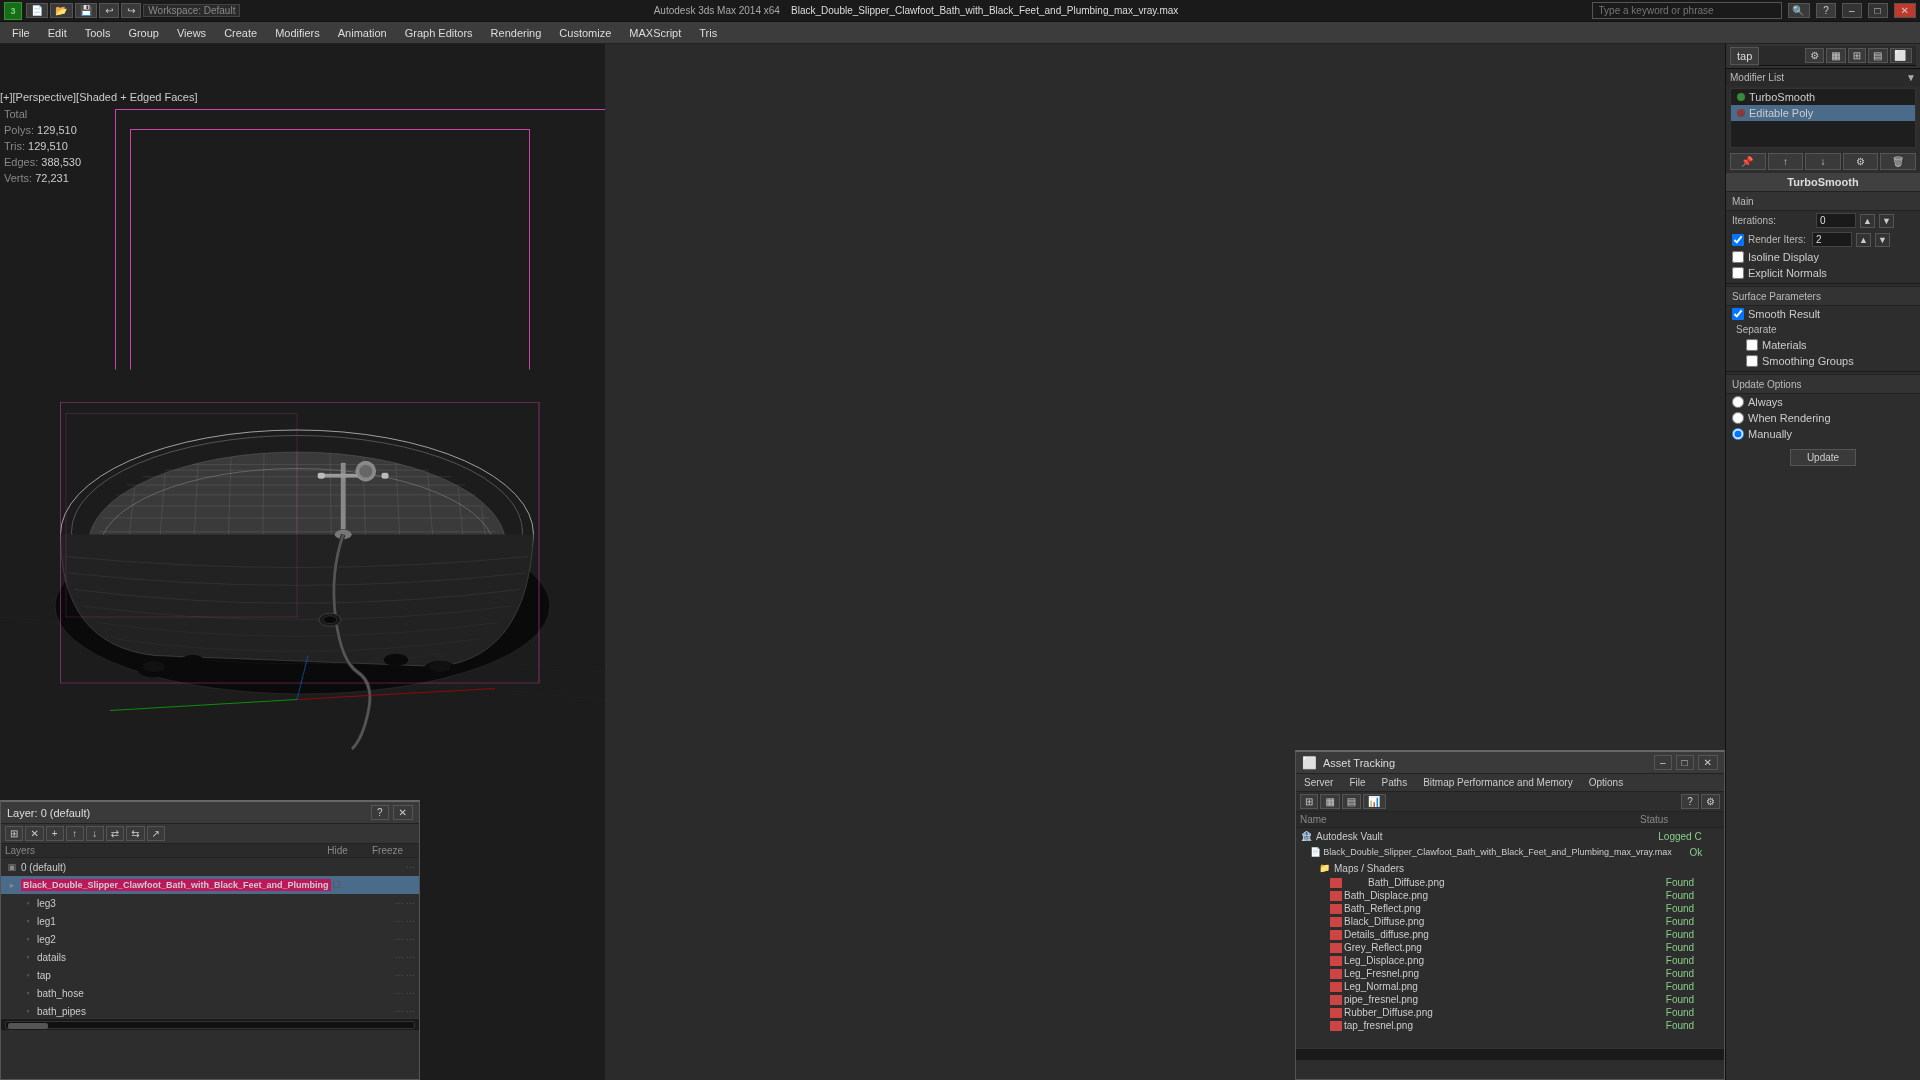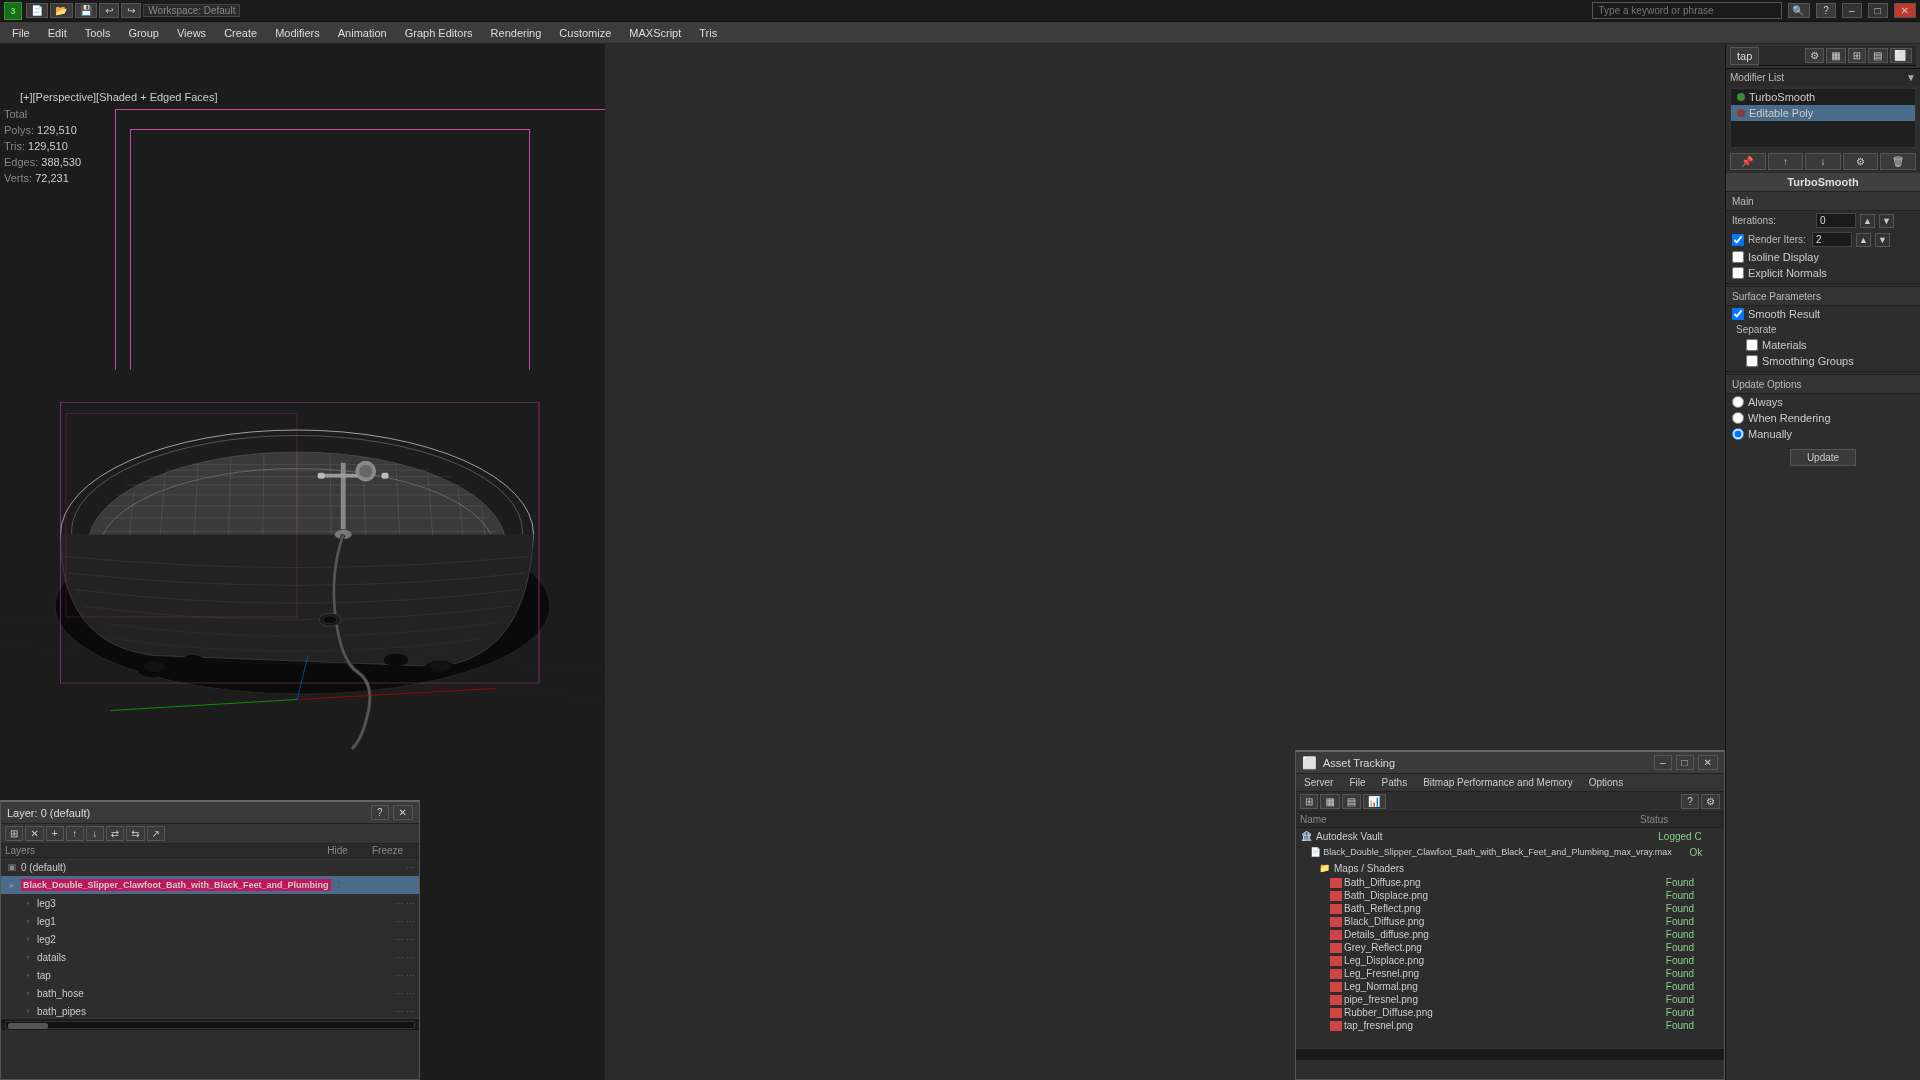--- a/index.html
+++ b/index.html
@@ -14,21 +14,21 @@
     .title-btn.close { background: #c0392b; }
     .app-logo { width: 18px; height: 18px; background: #1a6b1a; border: 1px solid #2a9b2a; display: flex; align-items: center; justify-content: center; font-size: 9px; color: #6fdc6f; font-weight: bold; }
     .toolbar-group { display: flex; align-items: center; gap: 2px; }
     .tb-btn { background: #3a3a3a; border: 1px solid #555; color: #ccc; padding: 1px 4px; font-size: 10px; cursor: pointer; min-width: 20px; text-align: center; }
 
     
     #menu-bar { background: #3c3c3c; height: 22px; display: flex; align-items: center; padding: 0 4px; border-bottom: 1px solid #222; gap: 2px; }
     .menu-item { color: #ddd; padding: 2px 8px; cursor: pointer; font-size: 11px; }
 
     
-    #viewport-label { position: absolute; top: 47px; left: 20px; color: #ccc; font-size: 11px; z-index: 10; }
+    #viewport-label { position: absolute; top: 47px; left: 0; color: #ccc; font-size: 11px; z-index: 10; }
 
     
     #stats { position: absolute; top: 62px; left: 4px; color: #ccc; font-size: 11px; z-index: 10; line-height: 16px; }
 
     
     #viewport { position: absolute; top: 44px; left: 0; right: 1315px; bottom: 0; background: #1c1c1c; overflow: hidden; }
 
     
     #right-panel { position: absolute; top: 44px; right: 0; width: 195px; bottom: 0; background: #2d2d2d; border-left: 1px solid #111; overflow-y: auto; }
     .panel-row { display: flex; align-items: center; padding: 2px 6px; gap: 4px; }
@@ -118,20 +118,23 @@
     <div class="app-logo">3</div>
     <div class="toolbar-group">
       <button class="tb-btn">📄</button>
       <button class="tb-btn">📂</button>
       <button class="tb-btn">💾</button>
       <button class="tb-btn">↩</button>
       <button class="tb-btn">↪</button>
       <span style="color:#888;padding:0 4px;font-size:10px;background:#2a2a2a;border:1px solid #444;">Workspace: Default</span>
     </div>
   </div>
+  <div id="title-bar-center">
+    <span>Autodesk 3ds Max 2014 x64</span> &nbsp;&nbsp; <span style="color:#ddd;">Black_Double_Slipper_Clawfoot_Bath_with_Black_Feet_and_Plumbing_max_vray.max</span>
+  </div>
   <div id="title-bar-right">
     <input id="search-bar" type="text" placeholder="Type a keyword or phrase" style="">
     <button class="tb-btn">🔍</button>
     <button class="tb-btn">?</button>
     <button class="title-btn">–</button>
     <button class="title-btn">□</button>
     <button class="title-btn close">✕</button>
   </div>
 </div>
 
@@ -507,21 +510,21 @@
       <span>Black_Double_Slipper_Clawfoot_Bath_with_Black_Feet_and_Plumbing_max_vray.max</span>
       <span class="asset-status ok" style="margin-left:auto;">Ok</span>
     </div>
 
     <div class="asset-item" style="padding-left:22px;">
       <span class="asset-icon folder-icon">📁</span>
       <span>Maps / Shaders</span>
       <span class="asset-status" style="margin-left:auto;"></span>
     </div>
 
-    <div class="asset-item" style="padding-left:34px;">
+    <div class="asset-item" style="padding-left:34px;gap:24px;">
       <span class="map-icon"></span>
       <span>Bath_Diffuse.png</span>
       <span class="asset-status ok" style="margin-left:auto;">Found</span>
     </div>
     <div class="asset-item" style="padding-left:34px;">
       <span class="map-icon"></span>
       <span>Bath_Displace.png</span>
       <span class="asset-status ok" style="margin-left:auto;">Found</span>
     </div>
     <div class="asset-item" style="padding-left:34px;">

